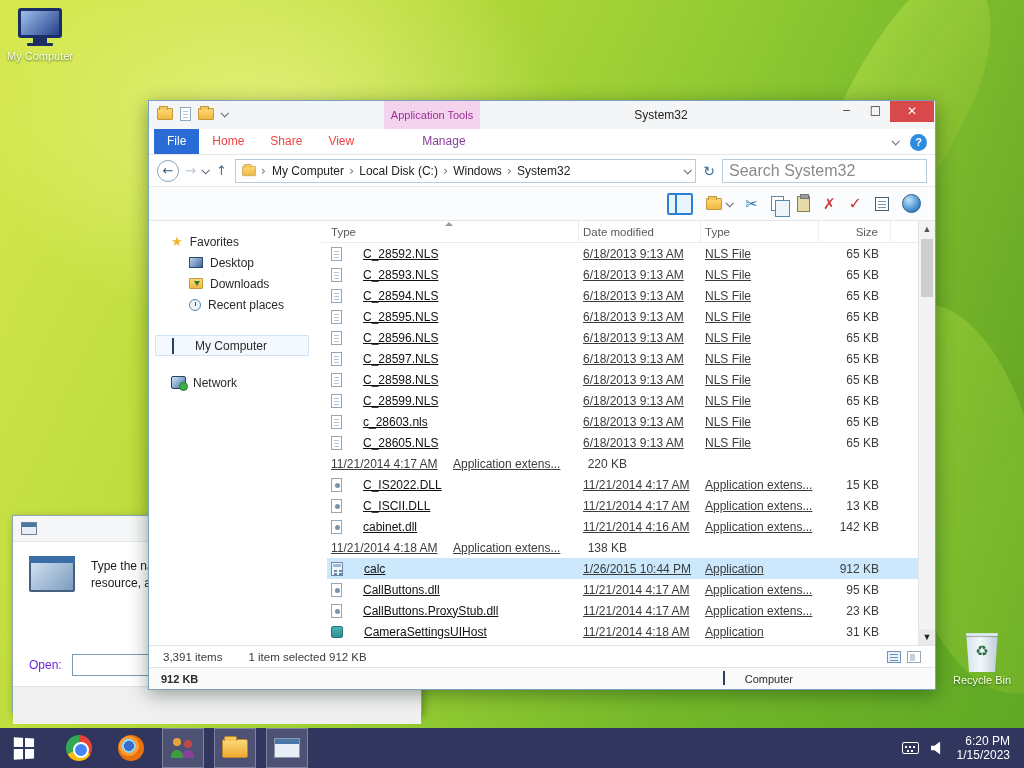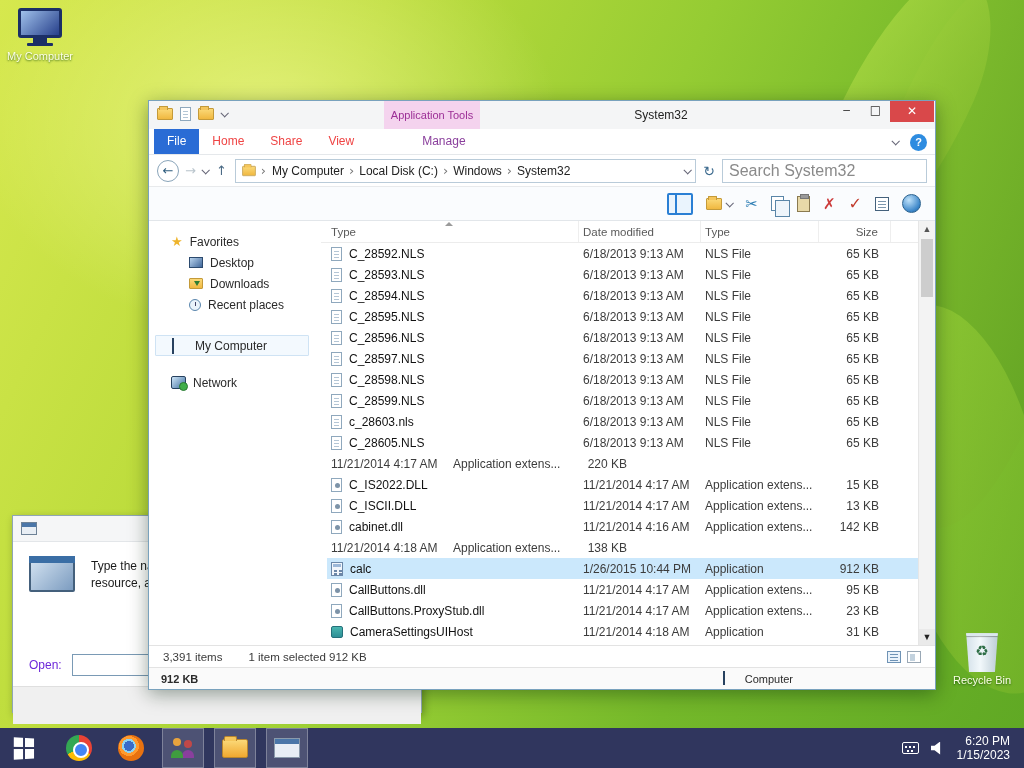--- a/index.html
+++ b/index.html
@@ -130,22 +130,22 @@
   .hcell { border-right:1px solid #eee; height:100%; line-height:22px; padding-left:4px; position:relative; }
   .c-name { width:252px; }
   .c-date { width:122px; }
   .c-type { width:118px; }
   .c-size { width:72px; text-align:right; padding-right:12px; }
   .sort-caret { position:absolute; left:118px; top:1px; width:0; height:0; border-left:4px solid transparent; border-right:4px solid transparent; border-bottom:4px solid #9a9a9a; }
   .rows { flex:1; overflow:hidden; padding-left:6px; }
   .frow { display:flex; align-items:center; height:21px; }
   .frow.selected { background:#cbe8fc; }
   .fc { white-space:nowrap; overflow:hidden; }
-  .fc.c-name { display:flex; align-items:center; gap:7px; padding-left:4px; color:#111; }
-  .fc.c-date, .fc.c-type { color:#3c3c3c; padding-left:4px; }
+  .fc.c-name { display:flex; align-items:center; gap:21px; padding-left:4px; color:#111;text-decoration:underline; }
+  .fc.c-date, .fc.c-type { color:#3c3c3c; padding-left:4px;text-decoration:underline; }
   .fc.c-size { color:#3c3c3c; }
   .f-ico { flex:0 0 auto; }
   .nls-ico { width:11px; height:14px; background:#fff; border:1px solid #8fa8bd; position:relative; }
   .nls-ico::before { content:""; position:absolute; left:2px; right:2px; top:3px; height:1px; background:#b4c6d6; box-shadow:0 3px 0 #b4c6d6,0 6px 0 #b4c6d6; }
   .dll-ico { width:11px; height:14px; background:#fff; border:1px solid #8fa8bd; position:relative; }
   .dll-ico::after { content:""; position:absolute; left:3px; top:4px; width:5px; height:5px; border-radius:50%; background:#7d93a8; }
   .calc-ico { width:12px; height:14px; background:#f2f6fb; border:1px solid #6b87a8; position:relative; }
   .calc-ico::before { content:""; position:absolute; top:1px; left:1px; right:1px; height:3px; background:#9db8d8; }
   .calc-ico::after { content:""; position:absolute; left:2px; top:7px; width:3px; height:2px; background:#6b87a8; box-shadow:5px 0 0 #6b87a8,0 3px 0 #6b87a8,5px 3px 0 #6b87a8; }
   .app-ico { width:12px; height:12px; background:linear-gradient(#4ab6b0,#2e8f96); border:1px solid #25707a; border-radius:2px; }

